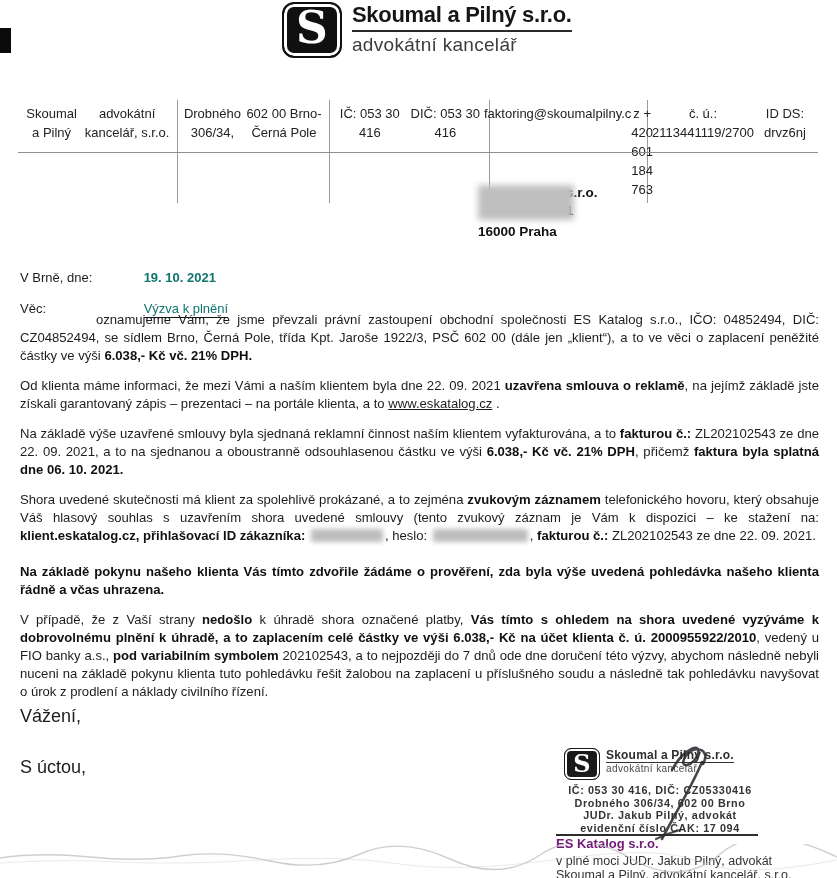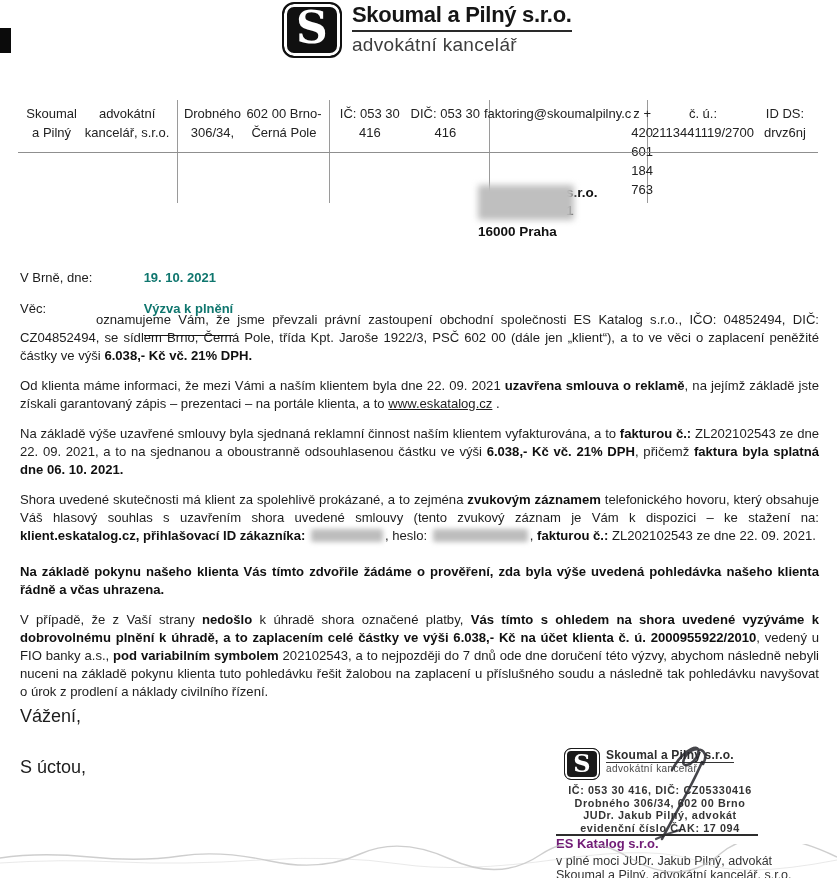--- a/index.html
+++ b/index.html
@@ -35,21 +35,21 @@
   
   .recipient{left:478px;top:184px;font-size:13.5px;font-weight:bold;line-height:18px;color:#111;}
   .addr-blur{position:absolute;left:0;top:1px;width:96px;height:35px;background:#bfbfbf;
     filter:blur(3px);border-radius:2px;}
   .addr-right{margin-left:88px;}
   .addr-city{margin-top:3px;}
   
   .meta-row{left:20px;font-size:13px;color:#1c1c1c;}
   .meta-label{display:inline-block;width:120px;}
   .meta-bold{font-weight:bold;color:#0f766e;}
-  .subject{font-weight:bold;border-bottom:1.5px solid #111;padding-bottom:19px;text-align:center;}
+  .subject{font-weight:normal;border-bottom:1.5px solid #111;padding-bottom:1px;text-align:center;}
   
   .letter-body{left:20px;top:311px;width:799px;font-size:13.1px;line-height:18px;
     text-align:justify;color:#1d1d1d;}
   .letter-body p{margin:12px 0 0;}
   .letter-body p:first-child{margin-top:0;text-indent:76px;}
   .letter-body p:nth-child(5){margin-top:18px;}
   .letter-body p:nth-child(7){margin-top:14px;}
   .b{font-weight:bold;color:#101010;}
   .u{text-decoration:underline;}
   .redact{display:inline-block;height:13px;background:#bdbdbd;filter:blur(2.5px);

